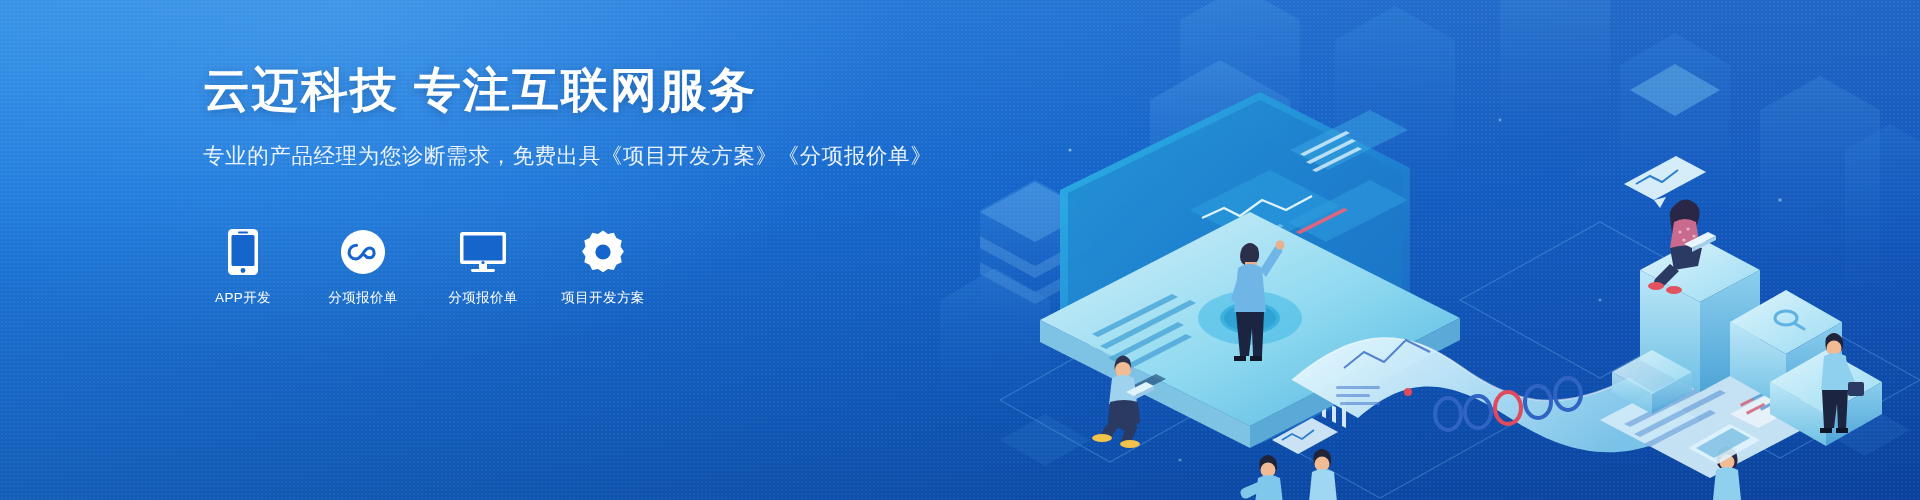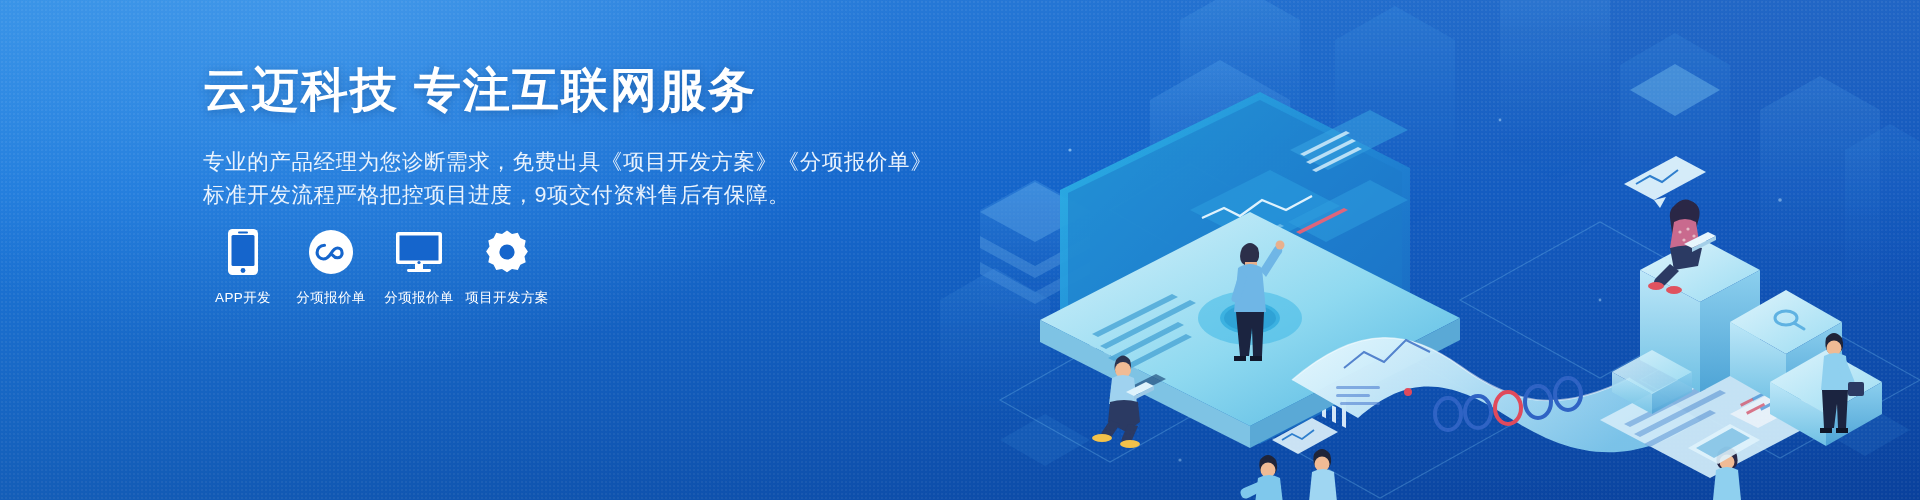--- a/index.html
+++ b/index.html
@@ -42,37 +42,37 @@
   }
   #headline {
     color:#ffffff;
     font-size:47px;
     font-weight:bold;
     letter-spacing:2px;
     line-height:1.18;
     white-space:nowrap;
     text-shadow:0 2px 10px rgba(4,40,90,0.30);
   }
-  #subcopy { margin-top:29px; }
+  #subcopy { margin-top:23px; }
   .sub-line {
     color:#eaf3fd;
     font-size:21.5px;
     line-height:33px;
     letter-spacing:0.6px;
     white-space:nowrap;
     font-weight:400;
   }
 
   
   #services {
     position:absolute;
     left:203px; top:228px;
     display:flex;
     align-items:flex-end;
-    gap:8px;
+    gap:40px;
     z-index:6;
   }
   .service {
     width:80px;
     display:flex; flex-direction:column;
     align-items:center;
     cursor:pointer;
   }
   .service-icon {
     height:48px;
@@ -401,21 +401,20 @@
     </svg>
   </div>
 
   <div id="texture"></div>
   <div id="vignette"></div>
 
   <div id="copy">
     <div id="headline">云迈科技 专注互联网服务</div>
     <div id="subcopy">
       <div class="sub-line">专业的产品经理为您诊断需求，免费出具《项目开发方案》《分项报价单》</div>
-      <div class="sub-line">标准开发流程严格把控项目进度，9项交付资料售后有保障。</div>
     </div>
   </div>
 
   <div id="services">
 
     <div class="service">
       <div class="service-icon">
         <svg width="34" height="48" viewBox="0 0 34 48">
           <rect x="2" y="1" width="30" height="46" rx="4.5" fill="#ffffff"></rect>
           <rect x="5.5" y="7" width="23" height="31" rx="1.5" fill="#1565cc"></rect>

